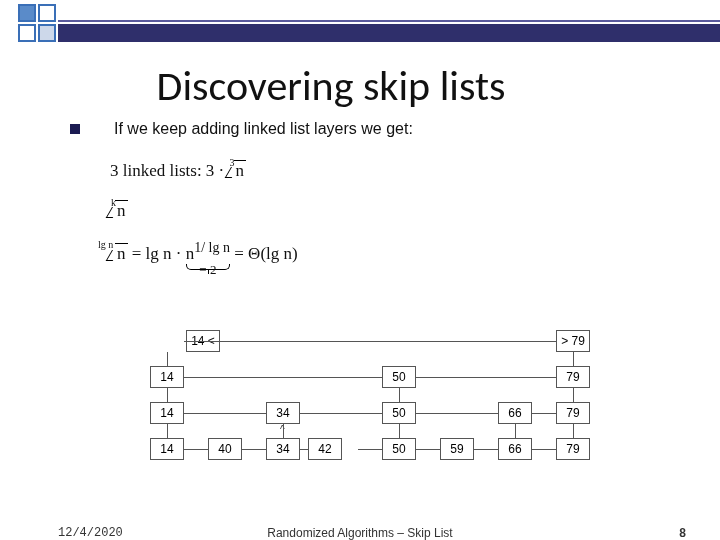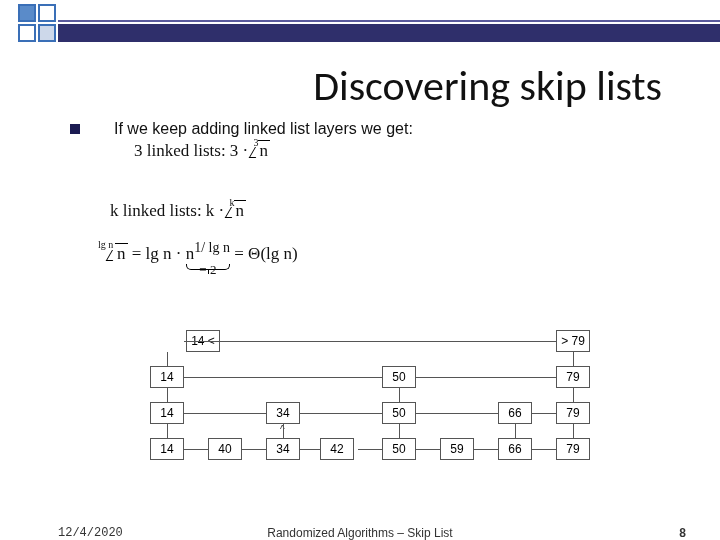--- a/index.html
+++ b/index.html
@@ -8,29 +8,29 @@
 
   
   .decor { position: absolute; top: 0; left: 0; width: 720px; height: 44px; }
   .sq1  { position:absolute; left:18px; top:4px;  width:18px; height:18px; border:2px solid #3a6fb7; background:#5a8bc9; }
   .sq2  { position:absolute; left:38px; top:4px;  width:18px; height:18px; border:2px solid #3a6fb7; background:#fff; }
   .sq3  { position:absolute; left:18px; top:24px; width:18px; height:18px; border:2px solid #3a6fb7; background:#fff; }
   .sq4  { position:absolute; left:38px; top:24px; width:18px; height:18px; border:2px solid #3a6fb7; background:#cdd8ea; }
   .bar  { position:absolute; left:58px; right:0; top:24px; height:18px; background:#2f2f6b; }
   .thin { position:absolute; left:58px; right:0; top:20px; height:2px;  background:#5a5a9c; }
 
-  .title { position:absolute; top:60px; left:0; width:662px; text-align:right; font-family: Calibri, Arial, sans-serif; font-size:42px; color:#111; }
+  .title { position:absolute; top:60px; left:0; width:662px; text-align:center; font-family: Calibri, Arial, sans-serif; font-size:42px; color:#111; }
 
   .body { position:absolute; left:70px; top:120px; width:590px; }
   .bullet-row { display:flex; align-items:center; gap:10px; }
   .sqbul { width:10px; height:10px; background:#1b1b52; display:inline-block; }
   .btext { font-size:16px; color:#111;margin-left:24px; }
 
   .math { position:absolute; left:110px; width:520px; font-family: 'Times New Roman', serif; font-size:17px; color:#111; }
-  .m1 { top:140px;margin-left:24px; }
+  .m1 { top:160px; }
   .m2 { top:200px; }
   .m3 { top:240px; }
   .root { display:inline-block; position:relative; }
   .root-idx { font-size:10px; position:absolute; left:1px; top:-3px; }
   .root-sym { display:inline-block; }
   .root-sym::before { content:""; display:inline-block; width:6px; height:10px; border-left:1px solid #000; border-bottom:1px solid #000; transform:skewX(-30deg) translateY(2px); margin-right:-2px; }
   .root-bar { display:inline-block; border-top:1px solid #000; padding:0 2px; }
   .ubrace { display:inline-block; position:relative; }
   .ubrace .br { position:absolute; left:0; right:0; bottom:-6px; height:6px; border-bottom:1px solid #000; border-left:1px solid #000; border-right:1px solid #000; border-radius:0 0 5px 5px; }
   .ubrace .tip { position:absolute; left:50%; bottom:-10px; width:1px; height:5px; background:#000; }
@@ -75,21 +75,20 @@
 
   <div class="math m1">
     <span>3 linked lists: 3 · </span>
     <span class="root">
       <span class="root-idx">3</span>
       <span class="root-sym"></span><span class="root-bar">n</span>
     </span>
   </div>
 
   <div class="math m2">
-    <span>k linked lists: k · </span>
     <span class="root">
       <span class="root-idx">k</span>
       <span class="root-sym"></span><span class="root-bar">n</span>
     </span>
   </div>
 
   <div class="math m3">
     <span class="root">
       <span class="root-idx" style="left:-12px;top:-4px;">lg n</span>
       <span class="root-sym"></span><span class="root-bar">n</span>
@@ -122,21 +121,21 @@
       <div class="node" style="left: 348px; top: 72px;">66</div>
       <div class="hline arrowR" style="left: 382px; width: 24px; top: 83px;"></div>
       <div class="node" style="left: 406px; top: 72px;">79</div>
       <div class="caret" style="left: 130px; top: 94px;">^</div>
       <div class="node" style="left: 0px; top: 108px;">14</div>
       <div class="hline arrowR" style="left: 34px; width: 24px; top: 119px;"></div>
       <div class="node" style="left: 58px; top: 108px;">40</div>
       <div class="hline arrowR" style="left: 92px; width: 24px; top: 119px;"></div>
       <div class="node" style="left: 116px; top: 108px;">34</div>
       <div class="hline arrowR" style="left: 150px; width: 24px; top: 119px;"></div>
-      <div class="node" style="left: 170px; top: 108px;">42</div>
+      <div class="node" style="left: 158px; top: 108px;">42</div>
       <div class="hline arrowR" style="left: 208px; width: 24px; top: 119px;"></div>
       <div class="node" style="left: 232px; top: 108px;">50</div>
       <div class="hline arrowR" style="left: 266px; width: 24px; top: 119px;"></div>
       <div class="node" style="left: 290px; top: 108px;">59</div>
       <div class="hline arrowR" style="left: 324px; width: 24px; top: 119px;"></div>
       <div class="node" style="left: 348px; top: 108px;">66</div>
       <div class="hline arrowR" style="left: 382px; width: 24px; top: 119px;"></div>
       <div class="node" style="left: 406px; top: 108px;">79</div>
       <div class="vline" style="left: 17px; top: 22px; height: 14px;"></div>
       <div class="vline" style="left: 17px; top: 58px; height: 14px;"></div>

